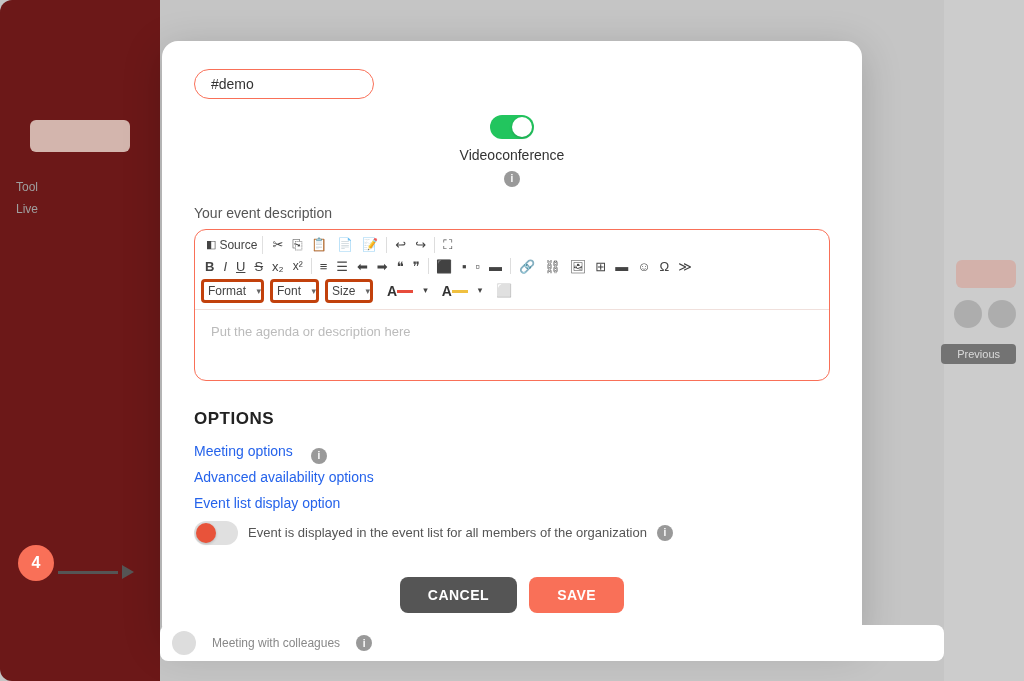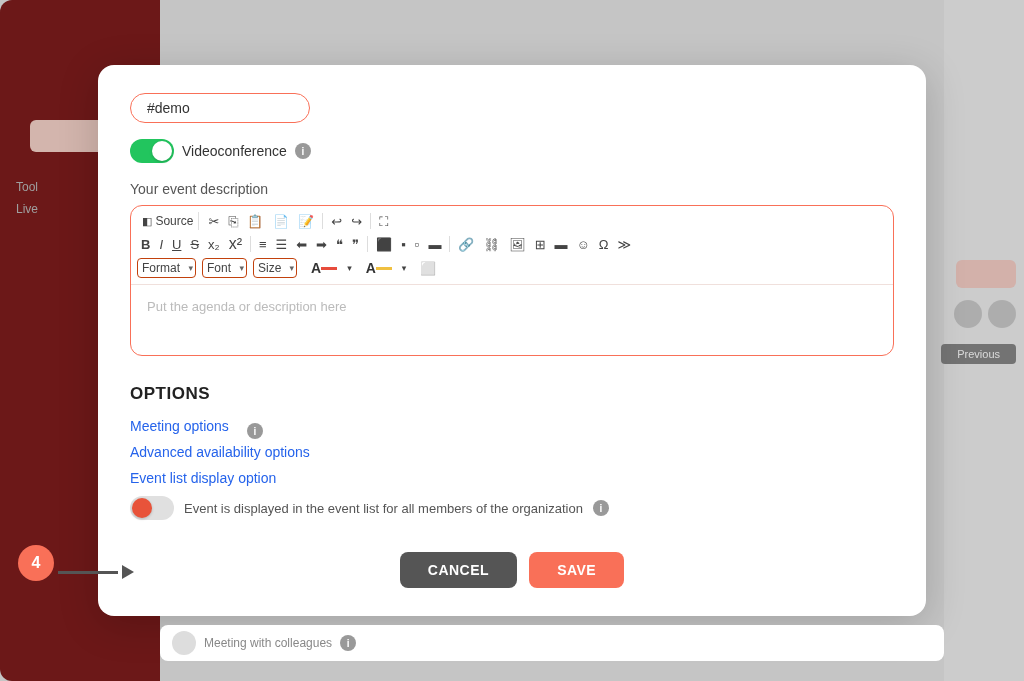--- a/index.html
+++ b/index.html
@@ -73,21 +73,21 @@
       background: rgba(0,0,0,0.15);
       display: flex;
       align-items: center;
       justify-content: center;
     }
 
     
     .modal {
       background: white;
       border-radius: 16px;
-      width: 828px;
+      width: 700px;
       padding: 28px 32px 28px;
       position: relative;
       box-shadow: 0 8px 40px rgba(0,0,0,0.18);
       max-height: 640px;
       overflow: hidden;
     }
 
     
     .tag-input {
       border: 1.5px solid #f97058;
@@ -100,20 +100,21 @@
       margin-bottom: 16px;
       background: white;
     }
 
     
     .vc-row {
       display: flex;
       align-items: center;
       gap: 8px;
       margin-bottom: 18px;
+      flex-direction: column;
     }
     .toggle-track {
       width: 44px;
       height: 24px;
       background: #22c55e;
       border-radius: 12px;
       position: relative;
       cursor: pointer;
     }
     .toggle-thumb {
@@ -196,21 +197,21 @@
       cursor: pointer;
       padding: 2px 5px;
       border-right: 1px solid #e0e0e0;
       margin-right: 4px;
     }
     .toolbar-source-icon {
       font-size: 11px;
     }
     .toolbar-dropdown {
       background: none;
-      border: 1px solid #c2410c;
+      border: 3px solid #c2410c;
       border-radius: 4px;
       font-size: 12px;
       padding: 2px 4px;
       cursor: pointer;
       color: #444;
       appearance: none;
       -webkit-appearance: none;
       padding-right: 14px;
       position: relative;
     }
@@ -359,21 +360,21 @@
     }
 
     
     .bottom-meeting-hint {
       position: absolute;
       bottom: 20px;
       left: 160px;
       right: 80px;
       display: flex;
       align-items: center;
-      gap: 8px;
+      gap: 16px;
       font-size: 12px;
       color: #888;
       background: white;
       padding: 6px 12px;
       border-radius: 8px;
     }
     .meeting-avatar {
       width: 24px;
       height: 24px;
       background: #ddd;
@@ -449,21 +450,21 @@
           <div class="toolbar-sep"></div>
           <button class="toolbar-btn" title="Maximize">⛶</button>
         </div>
 
         <div class="toolbar-row">
           <button class="toolbar-btn" style="font-weight:700;" title="Bold">B</button>
           <button class="toolbar-btn" style="font-style:italic;" title="Italic">I</button>
           <button class="toolbar-btn" style="text-decoration:underline;" title="Underline">U</button>
           <button class="toolbar-btn" style="text-decoration:line-through;" title="Strikethrough">S</button>
           <button class="toolbar-btn" title="Subscript" style="font-size:13px;">x₂</button>
-          <button class="toolbar-btn" title="Superscript" style="font-size:16px;">x²</button>
+          <button class="toolbar-btn" title="Superscript" style="font-size:12px;">x²</button>
           <div class="toolbar-sep"></div>
           <button class="toolbar-btn" title="Ordered List">≡</button>
           <button class="toolbar-btn" title="Unordered List">☰</button>
           <button class="toolbar-btn" title="Outdent">⬅</button>
           <button class="toolbar-btn" title="Indent">➡</button>
           <button class="toolbar-btn" title="Blockquote">❝</button>
           <button class="toolbar-btn" title="Blockquote End">❞</button>
           <div class="toolbar-sep"></div>
           <button class="toolbar-btn" title="Align Left">⬛</button>
           <button class="toolbar-btn" title="Align Center">▪</button>

